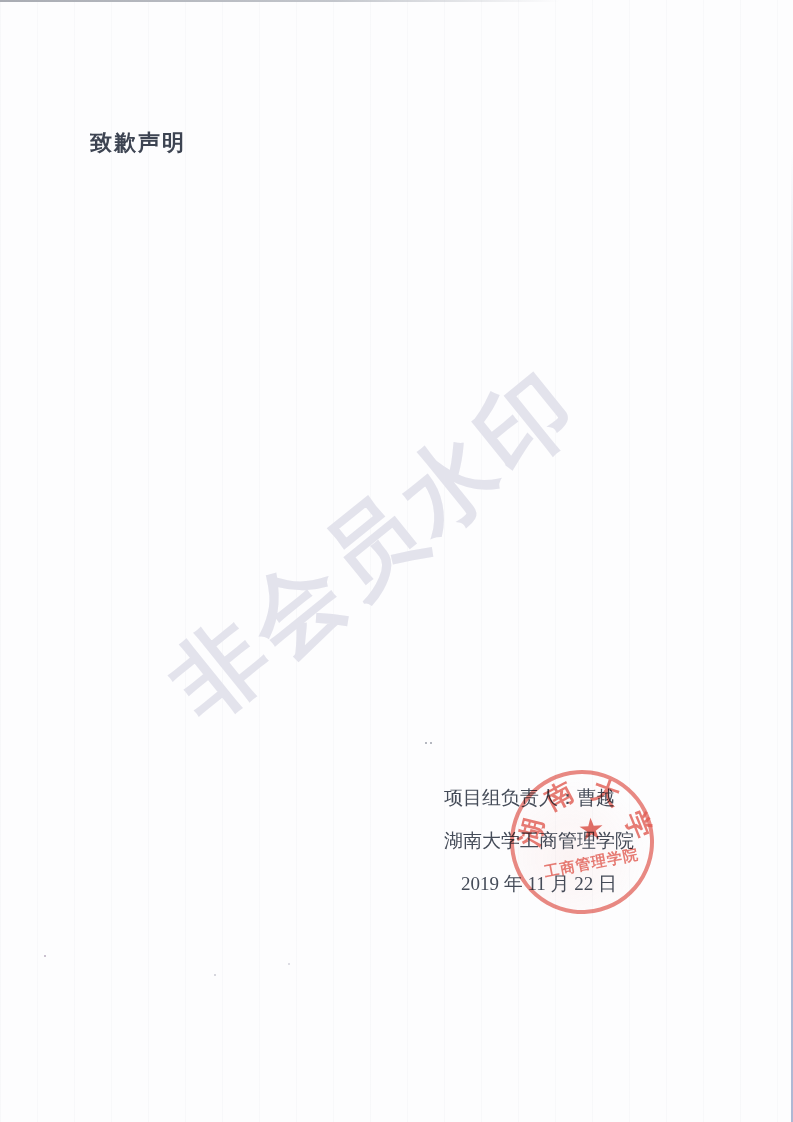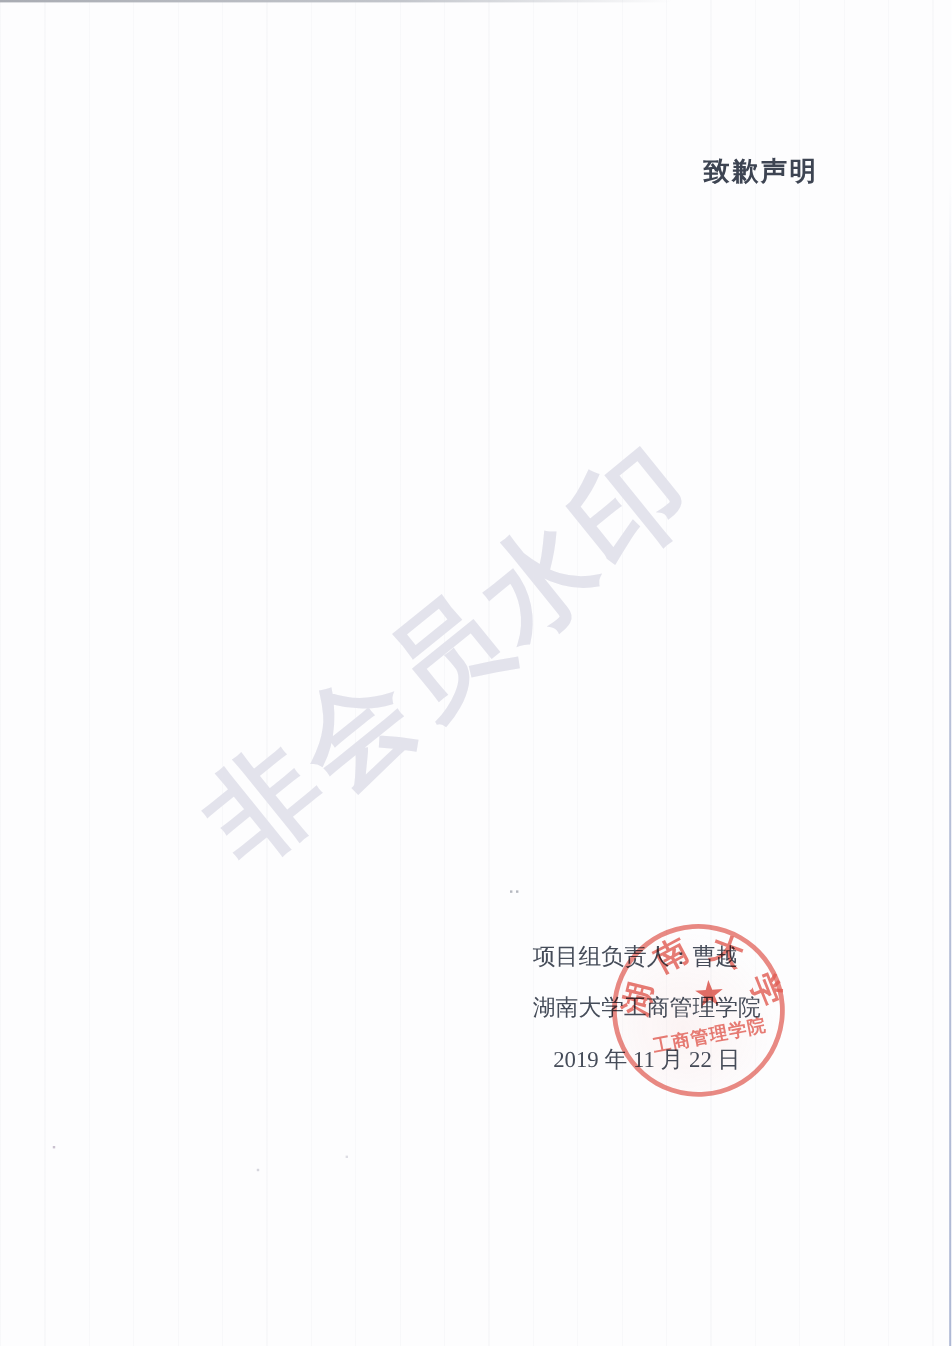--- a/index.html
+++ b/index.html
@@ -37,21 +37,21 @@
   }
   .watermark{
     position:absolute;left:375px;top:545px;
     transform:translate(-50%,-50%) rotate(-39deg);
     font-family:"Liberation Sans","DejaVu Sans",sans-serif;
     font-weight:bold;font-size:92px;letter-spacing:6px;white-space:nowrap;
     color:#e3e3ec;z-index:0;user-select:none;
   }
   .title{
     position:absolute;top:128px;left:90px;width:592px;
-    text-align:right;font-size:22px;font-weight:bold;
+    text-align:left;font-size:22px;font-weight:bold;
     color:#3d4452;letter-spacing:2px;z-index:1;
   }
   .recipient{
     position:absolute;top:197px;left:100px;
     font-size:21px;color:#454c59;letter-spacing:1px;z-index:1;
   }
   .para{
     position:absolute;left:100px;width:592px;margin:0;
     font-size:21px;line-height:43px;color:#454c59;
     text-align:justify;text-indent:2em;letter-spacing:0.5px;z-index:1;

